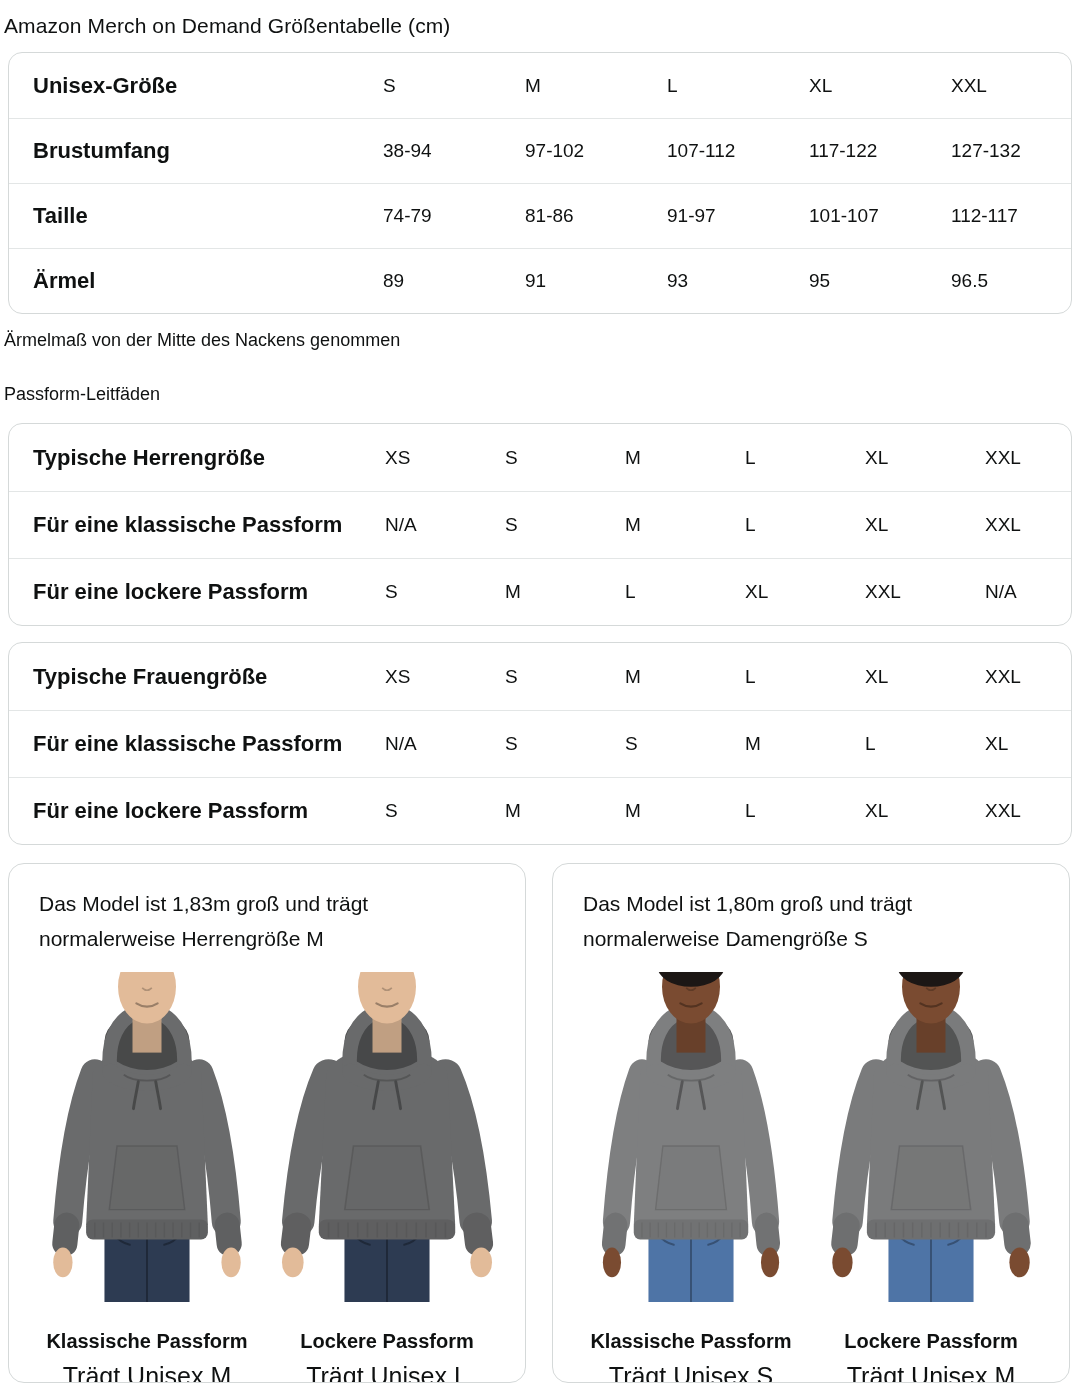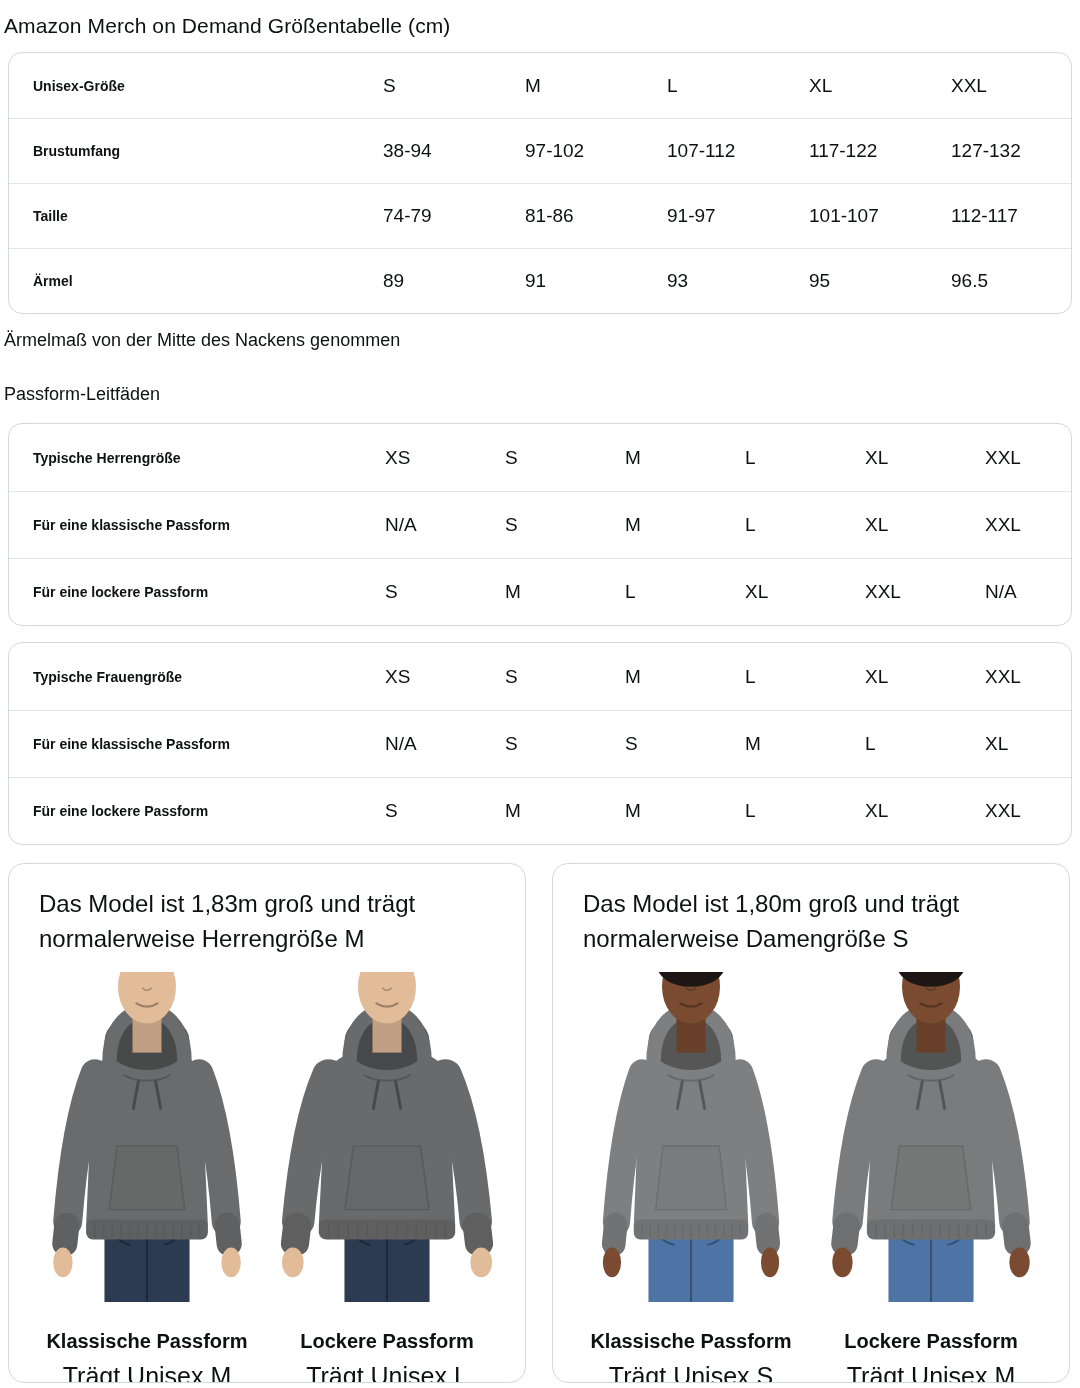--- a/index.html
+++ b/index.html
@@ -24,29 +24,29 @@
     border-radius:14px;overflow:hidden;
   }
   .table-card{margin:0 8px;}
   #sizeTable{margin-top:12px;}
   .trow{display:grid;align-items:center;padding:0 24px;}
   .trow + .trow{border-top:1px solid var(--divider);}
   .cols5{grid-template-columns:350px 142px 142px 142px 142px 1fr;}
   .cols6{grid-template-columns:352px 120px 120px 120px 120px 120px 1fr;}
   #sizeTable .trow{height:65px;}
   .fit-table .trow{height:67px;}
-  .tlabel{font-size:14px;font-weight:700;}
+  .tlabel{font-size:22px;font-weight:700;}
   .tcell{font-size:19px;font-weight:400;}
   p.sleeve-note{font-size:18px;line-height:24px;margin:14px 0 0 4px;}
   h2.fit-heading{font-size:18px;font-weight:400;margin:32px 0 0 4px;}
   #fitTable0{margin-top:18px;}
   #fitTable1{margin-top:16px;}
   .cards-row{display:flex;gap:26px;margin:18px 10px 0 8px;}
   .model-card{flex:1;border-radius:16px;padding:22px 22px 14px 22px;height:520px;}
-  .mdesc{font-size:24px;line-height:35px;margin:0 0 16px 8px;}
+  .mdesc{font-size:21px;line-height:35px;margin:0 0 16px 8px;}
   .figures{display:flex;gap:8px;}
   .figure{flex:1;text-align:center;}
   .imgwrap{height:330px;display:flex;justify-content:center;align-items:flex-end;}
   .imgwrap svg{height:330px;width:100%;}
   .fcap{font-size:20px;font-weight:700;margin-top:28px;}
   .fsub{font-size:25px;font-weight:400;margin-top:9px;}
 </style>
 </head>
 <body>
 

